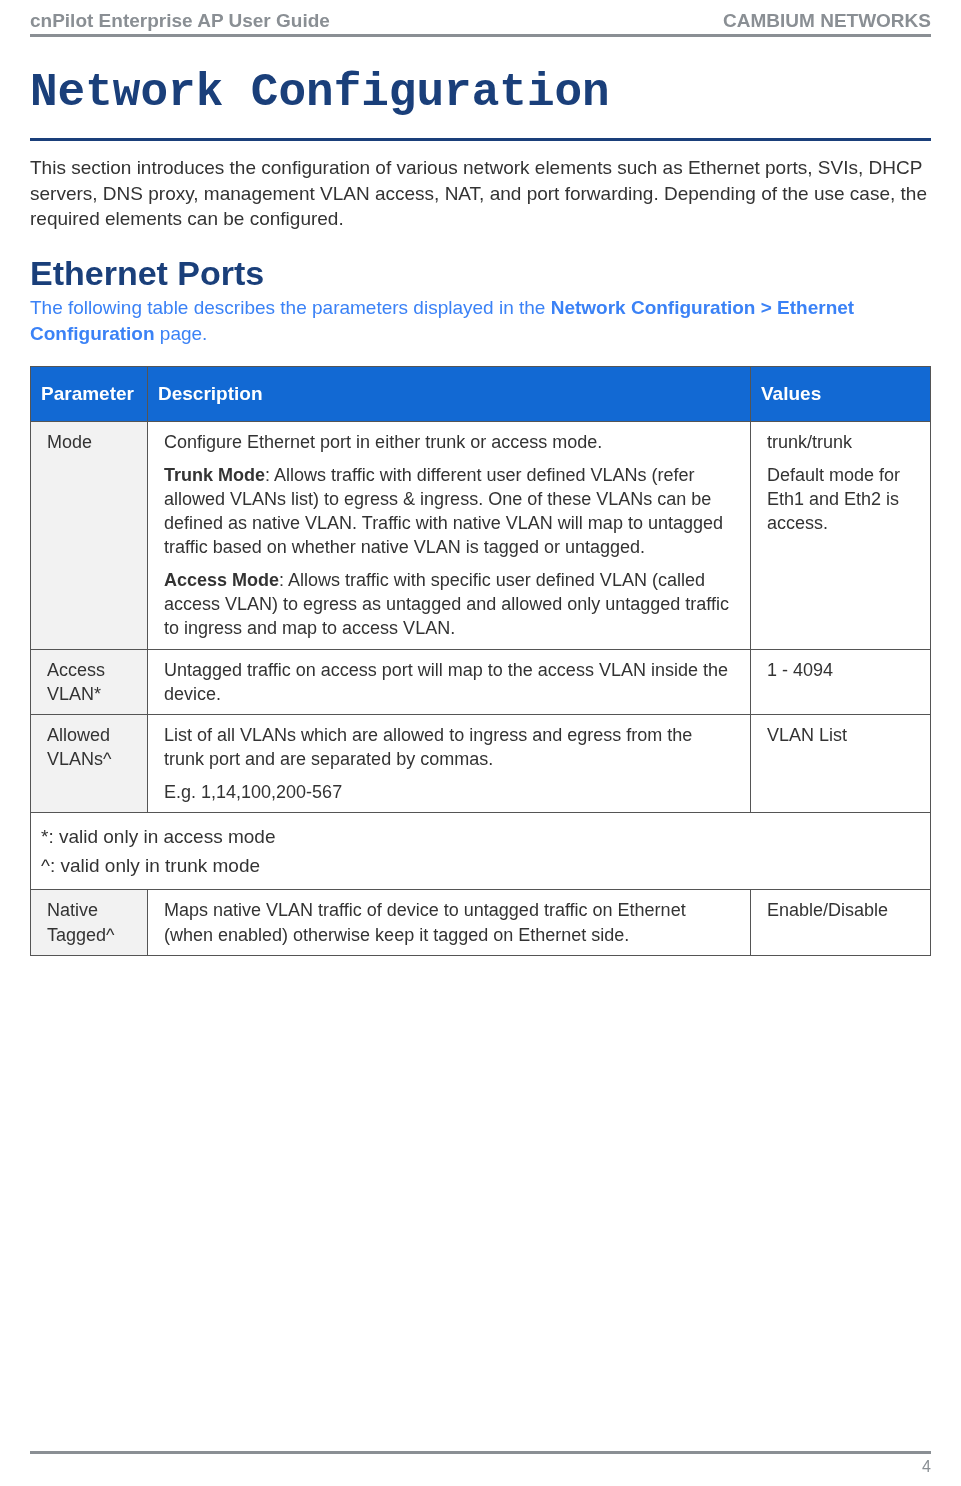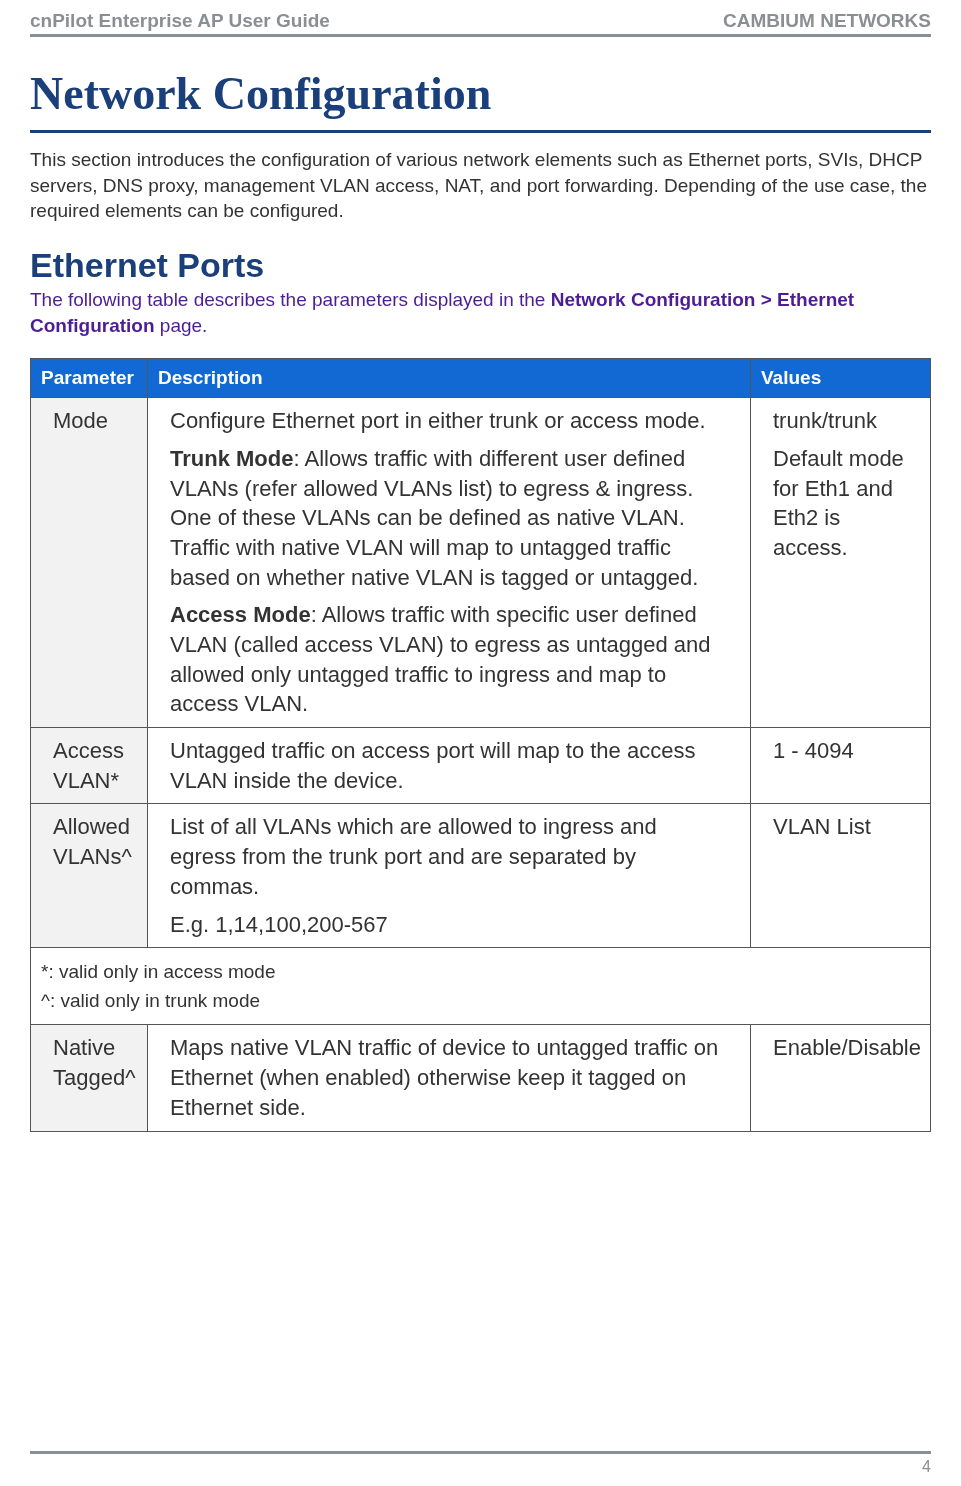--- a/index.html
+++ b/index.html
@@ -29,25 +29,25 @@
     .header-rule {
       border: none;
       border-top: 3px solid #8a8f94;
       margin: 0 30px 0 30px;
     }
     .content {
       padding: 30px 30px 0 30px;
       flex: 1;
     }
     .h1 {
-      font-family: Liberation Serif, serif;
+      font-family: Liberation Mono, monospace;
       color: #1a3f7a;
       font-size: 46px;
       font-weight: bold;
-      margin-bottom: 10px;
+      margin-bottom: 19px;
     }
     .h1-rule {
       border: none;
       border-top: 3px solid #1a3f7a;
       margin-bottom: 14px;
     }
     .body-text {
       font-size: 19px;
       color: #333;
       line-height: 1.35;
@@ -56,21 +56,21 @@
     .h2 {
       font-family: "Trebuchet MS", Verdana, sans-serif;
       color: #1a3f7a;
       font-size: 34px;
       font-weight: bold;
       margin-top: 8px;
       margin-bottom: 2px;
     }
     .sub-text {
       font-size: 19px;
-      color: #4c1d95;
+      color: #3b82f6;
       line-height: 1.35;
       margin-bottom: 20px;
     }
     .caption {
       font-size: 19px;
       font-weight: normal;
       margin-bottom: 6px;
     }
     table {
       border-collapse: collapse;
@@ -79,27 +79,27 @@
     }
     col.c1 { width: 13%; }
     col.c2 { width: 67%; }
     col.c3 { width: 20%; }
     th {
       background: #1269d3;
       color: #fff;
       text-align: left;
       font-size: 19px;
       font-weight: bold;
-      padding: 8px 10px;
+      padding: 16px 10px;
       border: 1px solid #555;
     }
     td {
-      font-size: 22px;
+      font-size: 18px;
       color: #333;
-      padding: 8px 22px;
+      padding: 8px 16px;
       border: 1px solid #555;
       vertical-align: top;
       line-height: 1.35;
     }
     td.shade {
       background: #f2f2f2;
     }
     .note-row {
       padding: 8px 10px;
       font-size: 19px;

